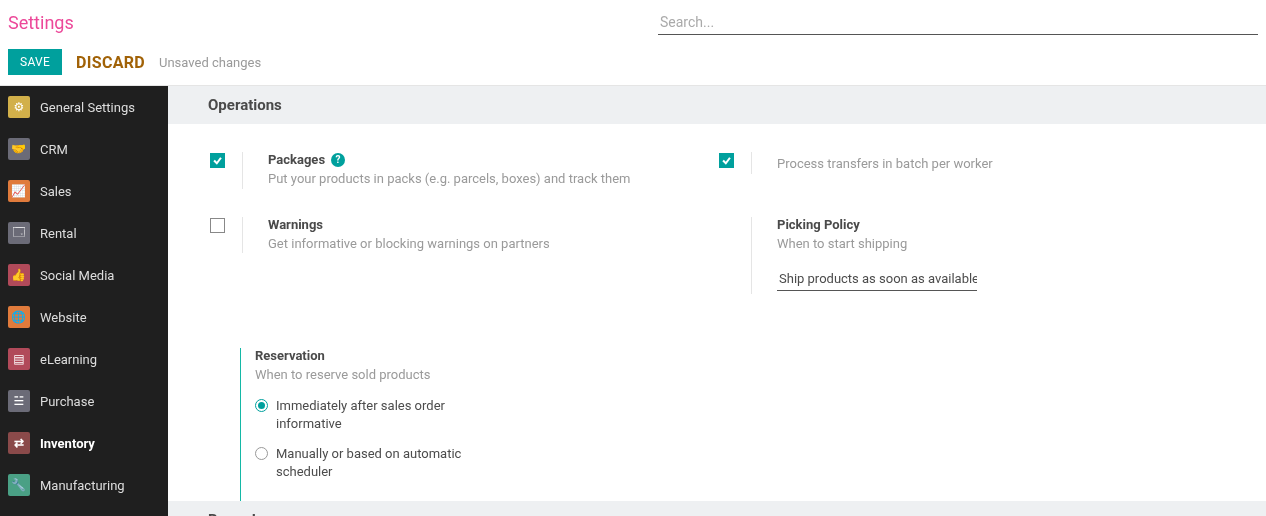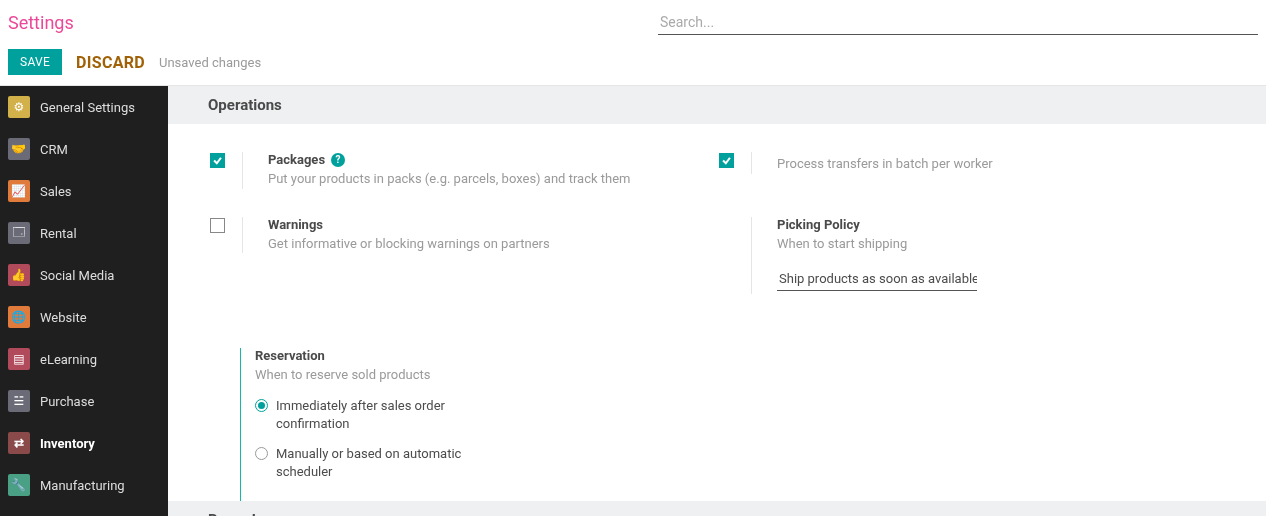--- a/index.html
+++ b/index.html
@@ -161,21 +161,21 @@
       </div>
     </div>
 
     <div class="sub-block">
       <div class="sub-title">Reservation</div>
       <div class="opt-desc">When to reserve sold products</div>
       <div class="radio-row">
         <span class="radio sel">
             <span class="dot"></span>
           </span>
-        <span class="radio-label">Immediately after sales order confirmation</span>
+        <span class="radio-label">Immediately after sales order informative</span>
       </div>
       <div class="radio-row">
         <span class="radio"></span>
         <span class="radio-label">Manually or based on automatic scheduler</span>
       </div>
     </div>
 
     <div class="section-hd">Barcode</div>
   </div>
 </div>

